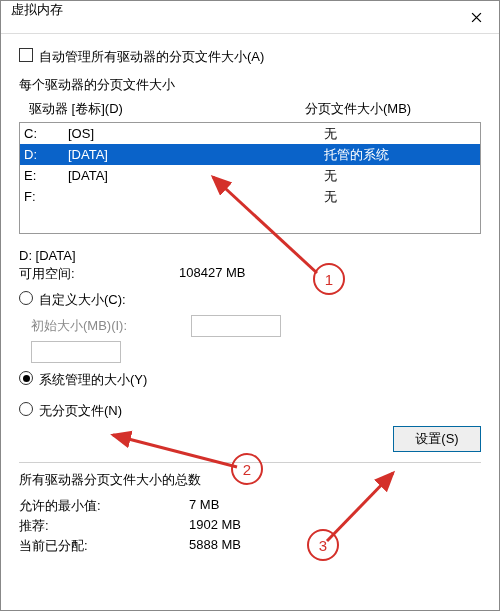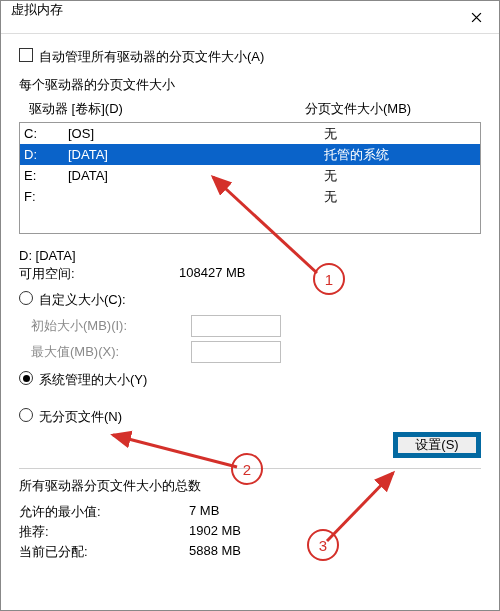--- a/index.html
+++ b/index.html
@@ -22,21 +22,21 @@
   .row .paging{width:150px;text-align:left}
   .kv{display:flex;margin:2px 0}
   .kv .k{width:160px}
   .kv .v{flex:1}
   .radio-row{display:flex;margin:8px 0 6px 0}
   .radio-circle{width:14px;height:14px;border:1px solid #333;border-radius:50%;margin-right:6px;box-sizing:border-box;display:flex;align-items:center;justify-content:center}
   .radio-circle.checked::after{content:"";width:7px;height:7px;background:#000;border-radius:50%}
   .field-row{display:flex;align-items:center;margin:4px 12px}
   .field-row .flabel{width:160px;color:#8a8a8a}
   .textfield{width:90px;height:22px;border:1px solid #bfbfbf;background:#fff;box-sizing:border-box}
-  .btn{min-width:88px;height:26px;border:5px solid #0369a1;background:#eee;display:inline-flex;align-items:center;justify-content:center;padding:0 14px;box-sizing:border-box}
+  .btn{min-width:88px;height:26px;border:1px solid #0369a1;background:#eee;display:inline-flex;align-items:center;justify-content:center;padding:0 14px;box-sizing:border-box}
   .set-row{display:flex;justify-content:flex-end;margin:4px 0 10px 0}
   .hr{border:0;border-top:1px solid #d0d0d0;margin:6px 0 8px 0}
   .totals-title{margin:2px 0 8px 0}
   .kv2{display:flex;margin:2px 0}
   .kv2 .k{width:170px}
   
   .overlay{position:absolute;left:0;top:0;width:500px;height:611px;pointer-events:none}
   .circ{position:absolute;width:28px;height:28px;border:2px solid #d4302a;border-radius:50%;color:#d4302a;font-size:15px;display:flex;align-items:center;justify-content:center;background:rgba(255,255,255,0)}
   .arrow{position:absolute}
 </style>
@@ -101,29 +101,28 @@
 
     <div class="radio-row">
       <span class="radio-circle"></span>
       <span>自定义大小(C):</span>
     </div>
     <div class="field-row">
       <div class="flabel">初始大小(MB)(I):</div>
       <input class="textfield" value="" style="">
     </div>
     <div class="field-row">
-      <div class="flabel">最大值(MB)(X):</div>
       <input class="textfield" value="" style="">
     </div>
 
     <div class="radio-row">
       <span class="radio-circle checked"></span>
       <span>系统管理的大小(Y)</span>
     </div>
-    <div class="radio-row" style="margin-top:19px">
+    <div class="radio-row" style="margin-top:13px">
       <span class="radio-circle"></span>
       <span>无分页文件(N)</span>
     </div>
 
     <div class="set-row">
       <div class="btn">
           <span>设置(S)</span>
         </div>
     </div>
 

